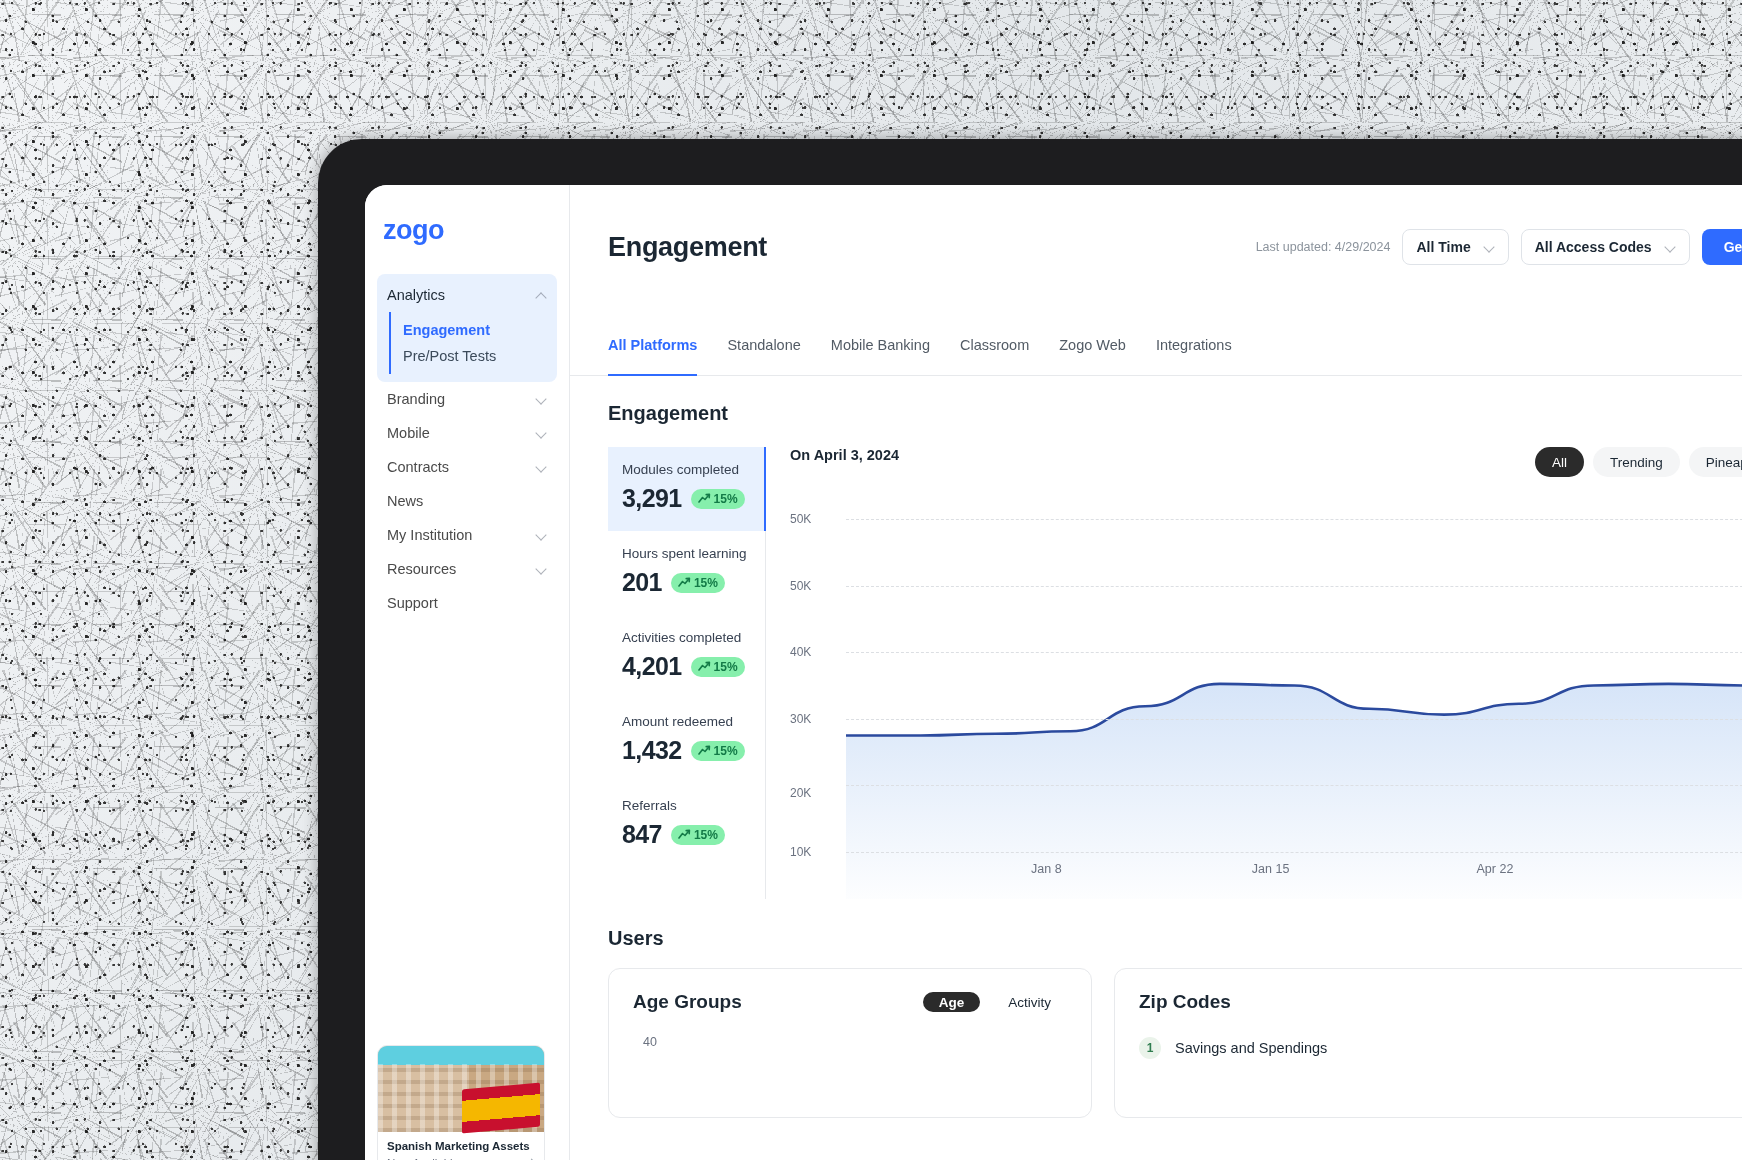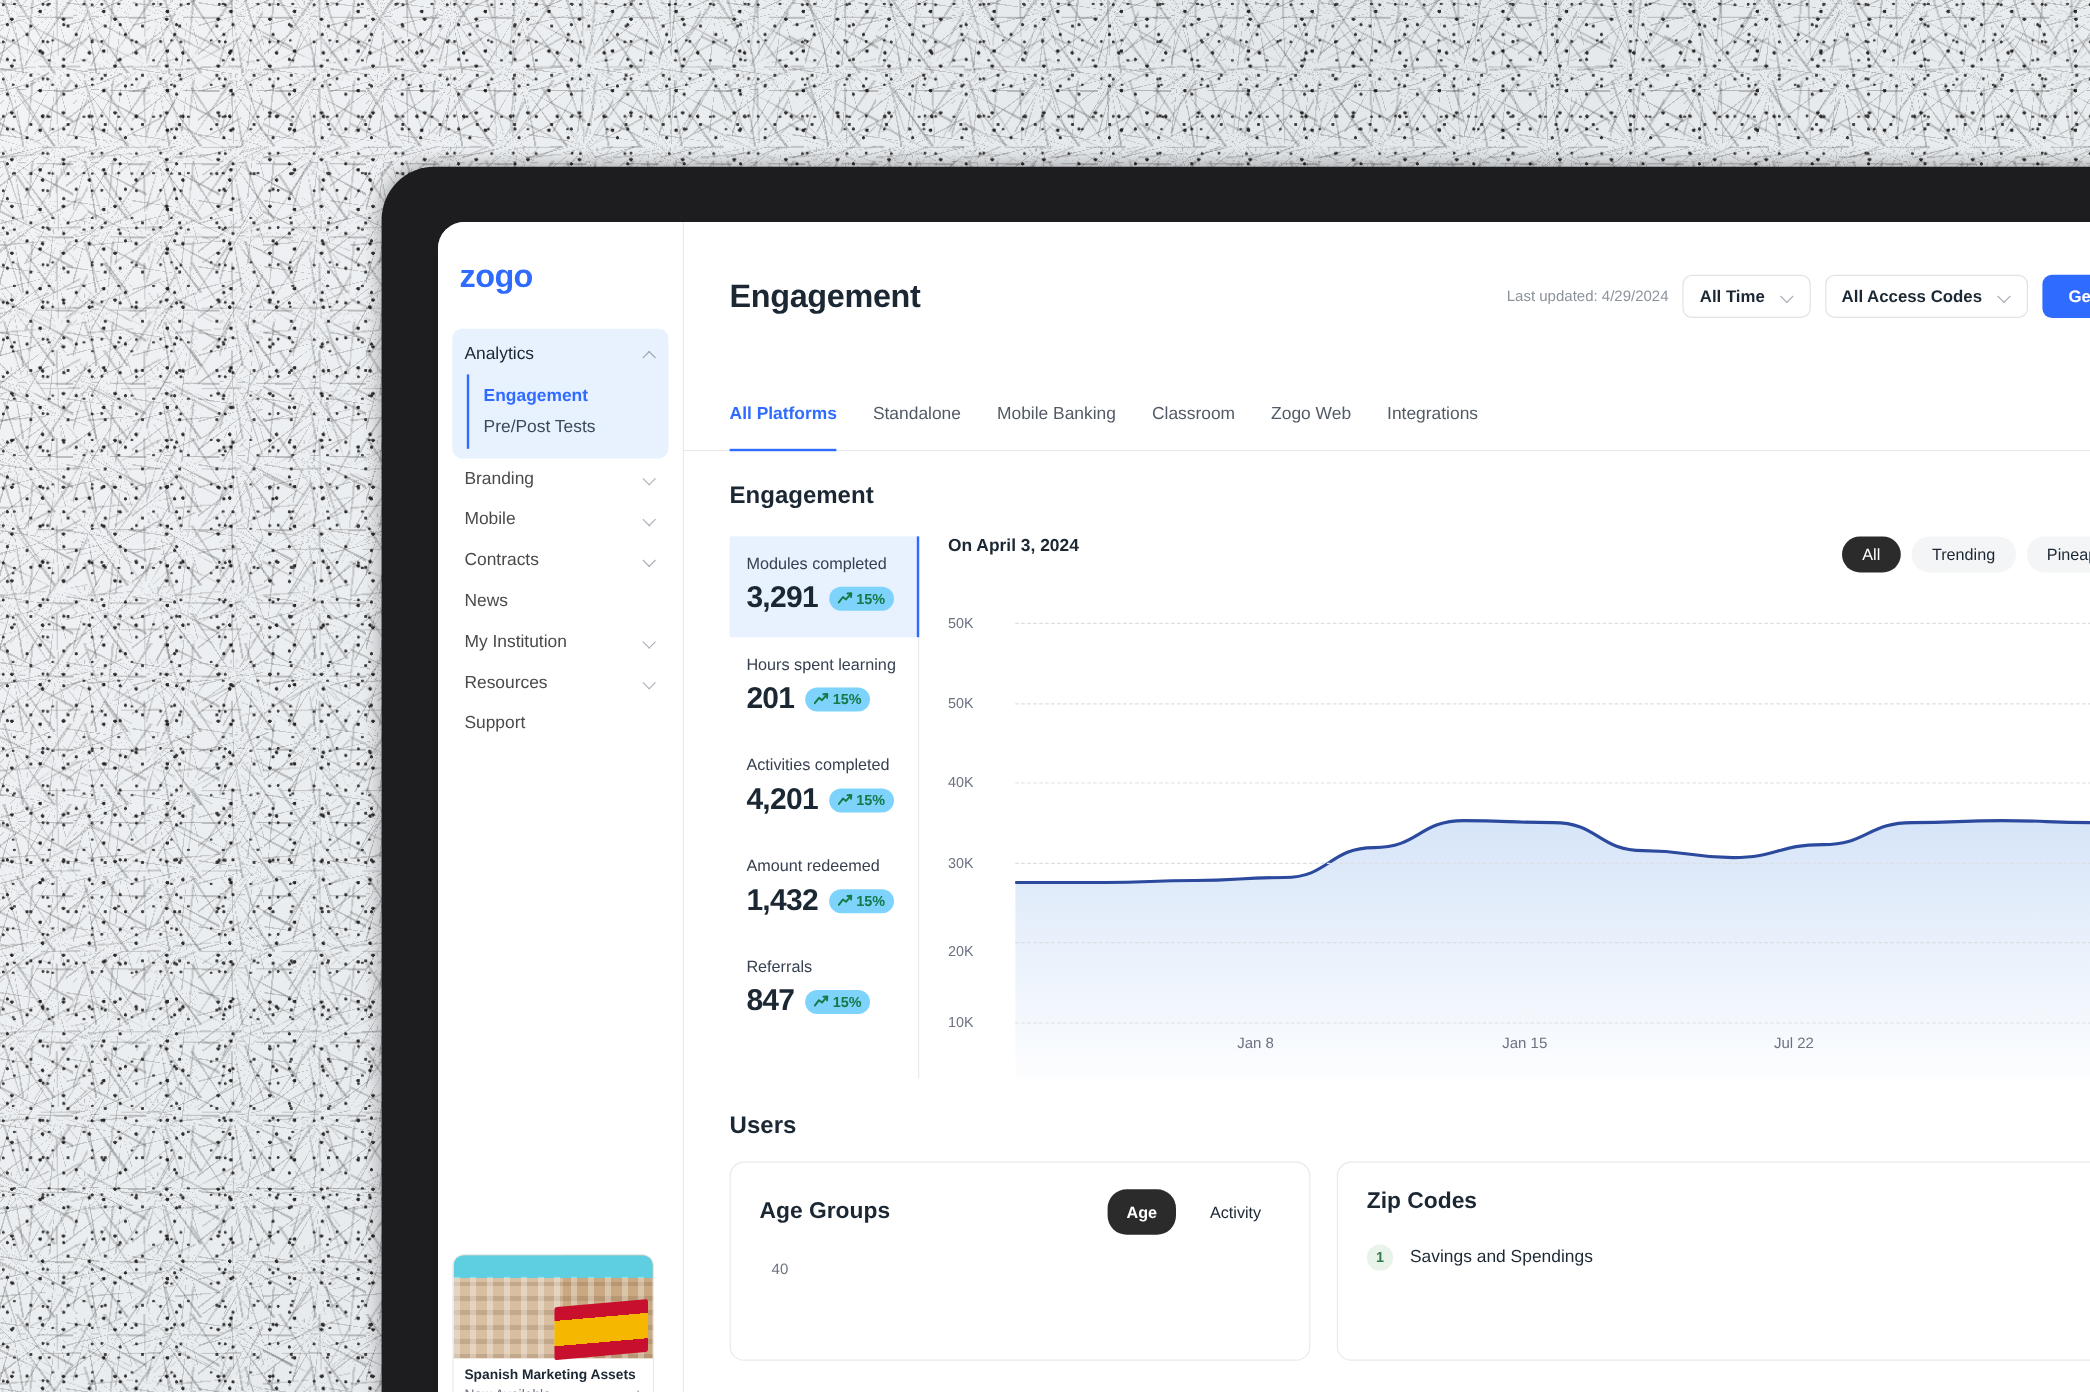--- a/index.html
+++ b/index.html
@@ -194,21 +194,21 @@
   .metric.active { background: #e8f1fe; }
   .metric.active::after {
     content: ""; position: absolute; right: -1px; top: 0; bottom: 0;
     width: 2.5px; background: #2f6bff;
   }
   .m-label { font-size: 13.5px; color: #374151; margin-bottom: 7px; }
   .m-row { display: flex; align-items: center; gap: 9px; }
   .m-val { font-size: 25px; font-weight: 700; color: #1b2733; letter-spacing: -.6px; }
   .pill-delta {
     display: inline-flex; align-items: center; gap: 3px;
-    background: #7dd3fc; color: #137a47;
+    background: #86efac; color: #137a47;
     font-size: 12px; font-weight: 600;
     padding: 3px 7px; border-radius: 11px;
   }
   .pill-delta svg { display: block; }
 
   #chartarea { flex: 1; padding: 0 0 0 24px; position: relative; }
   #chart-head { display: flex; align-items: flex-start; justify-content: space-between; }
   #chart-date { font-size: 14.5px; font-weight: 600; color: #1b2733; }
   #chart-pills { display: flex; gap: 9px; }
   .cpill {
@@ -236,21 +236,21 @@
   .ucard {
     border: 1px solid #e7e9ec; border-radius: 12px;
     padding: 22px 24px; background: #fff;
   }
   #card-age { width: 484px; flex: 0 0 484px; }
   #card-zip { flex: 1; }
   .ucard-head { display: flex; align-items: center; justify-content: space-between; }
   .ucard-title { font-size: 19px; font-weight: 700; color: #1b2733; }
   .toggle-group { display: flex; align-items: center; gap: 12px; }
   .tg {
-    height: 38px; padding: 0 16px; border-radius: 16px;
+    height: 20px; padding: 0 16px; border-radius: 16px;
     font-size: 13.5px; display: flex; align-items: center; cursor: pointer;
     background: transparent; color: #1b2733;
   }
   .tg.active { background: #2b2b2b; color: #fff; font-weight: 600; }
   .age-chart { margin-top: 22px; position: relative; height: 60px; }
   .age-y { position: absolute; left: 10px; top: 0; font-size: 12.5px; color: #6b7280; }
   .zip-list { margin-top: 20px; }
   .zip-row { display: flex; align-items: center; gap: 14px; padding: 4px 0; }
   .zip-rank {
     width: 22px; height: 22px; border-radius: 50%;
@@ -459,21 +459,21 @@
                 <div class="ylab" style="top: 219.8px;">30K</div>
                 <div class="gridline" style="top: 219.8px;"></div>
                 <div class="ylab" style="top: 294px;">20K</div>
                 <div class="gridline" style="top: 286.4px;"></div>
                 <div class="ylab" style="top: 353px;">10K</div>
                 <div class="gridline" style="top: 353px;"></div>
               </div>
             <div id="xaxis">
                 <span class="xlab" style="left: 224.308px;">Jan 8</span>
                 <span class="xlab" style="left: 448.615px;">Jan 15</span>
-                <span class="xlab" style="left: 672.923px;">Jul 22</span>
+                <span class="xlab" style="left: 672.923px;">Apr 22</span>
               </div>
           </div>
         </div>
       </section>
 
       <section id="sec-users">
         <h2 class="section-title">Users</h2>
         <div id="user-cards">
 
           <div class="ucard" id="card-age">

